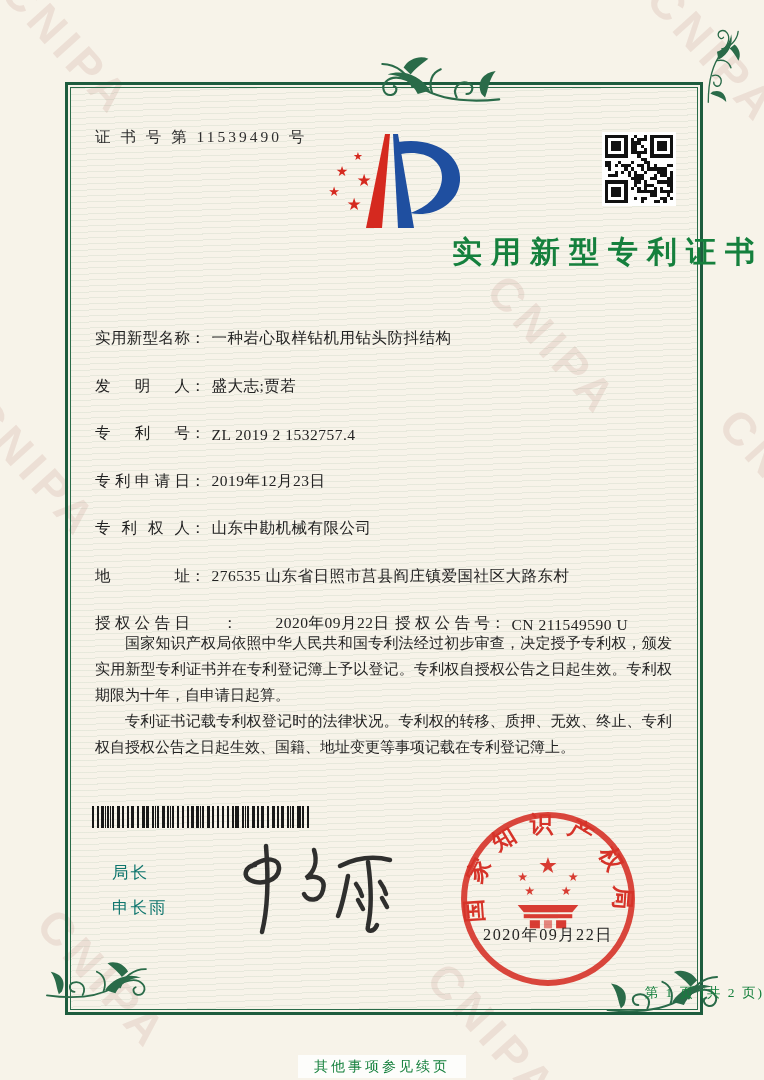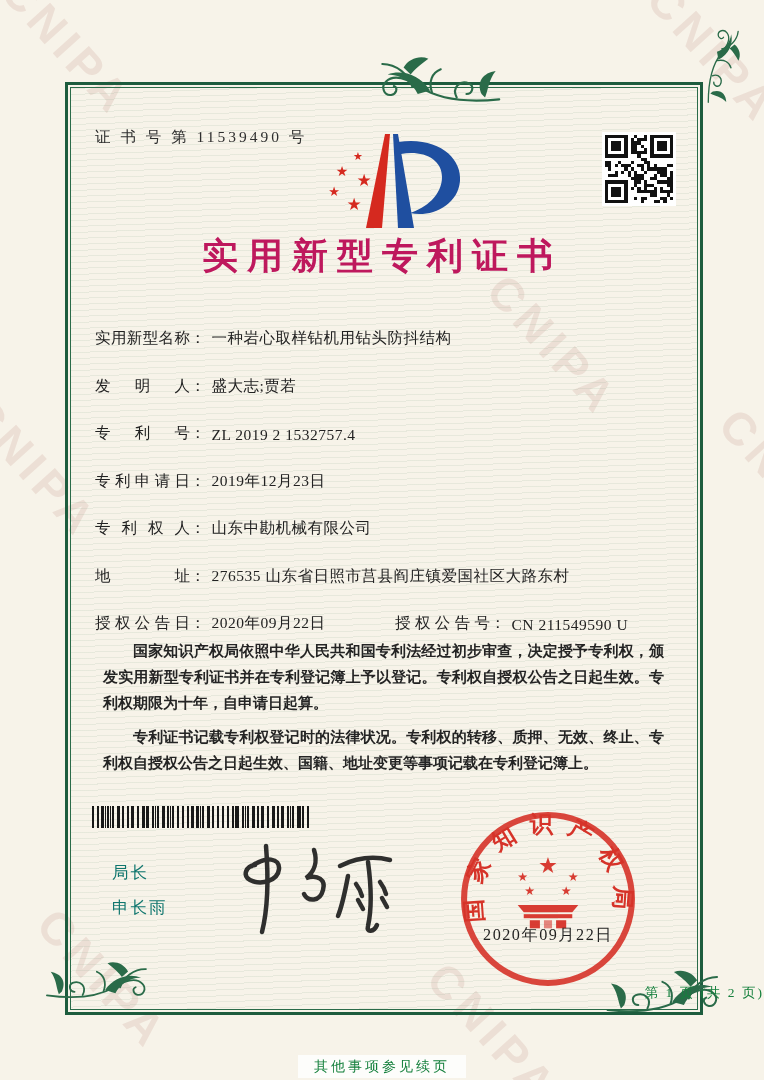--- a/index.html
+++ b/index.html
@@ -38,36 +38,36 @@
   .orn-top{left:368px;top:48px;width:142px;height:62px;}
   .orn-tr{left:686px;top:14px;width:78px;height:104px;transform:rotate(96deg);}
   .orn-bl{left:46px;top:934px;width:104px;height:92px;transform:rotate(-178deg) scaleY(-1);}
   .orn-br{left:606px;top:948px;width:116px;height:86px;transform:scaleX(-1);}
   
   .cert-no{position:absolute;left:95px;top:127px;font-size:15.5px;letter-spacing:3px;color:#2e2e2e;}
   .logo{position:absolute;left:318px;top:126px;width:160px;height:108px;}
   .qr{position:absolute;left:602px;top:132px;width:74px;height:74px;background:#fff;padding:3px;box-sizing:border-box;}
   .qr svg{width:100%;height:100%;display:block;}
   .title{
-    position:absolute;left:0;top:232px;width:100%;text-align:center;
-    font-size:36px;font-weight:700;letter-spacing:9px;color:#be185d;
+    position:absolute;left:0;top:232px;width:100%;text-align:right;
+    font-size:30px;font-weight:700;letter-spacing:9px;color:#15803d;
   }
   
   .fields{position:absolute;left:95px;top:328px;width:575px;font-size:15.5px;color:#222;}
   .frow{display:flex;align-items:flex-end;margin-bottom:26.5px;white-space:nowrap;}
   .flabel{display:inline-block;width:95px;text-align:justify;text-align-last:justify;}
   .fcolon{margin-right:6px;}
   .fvalue{letter-spacing:0.5px;}
-  .grant-first{width:300px;display:flex;}
+  .grant-first{width:300px;display:flex;gap:32px;}
   
   .paras{
     position:absolute;left:95px;top:630px;width:577px;
     font-size:15px;line-height:26px;text-align:justify;color:#242424;
   }
-  .paras p{margin:8px;text-indent:2em;font-weight:bold;}
+  .paras p{margin:0;text-indent:2em;}
   
   .barcode{
     position:absolute;left:92px;top:806px;width:218px;height:22px;
     background:
       repeating-linear-gradient(90deg,#181818 0 2px,rgba(0,0,0,0) 2px 5px),
       repeating-linear-gradient(90deg,#181818 0 1px,rgba(0,0,0,0) 1px 9px),
       repeating-linear-gradient(90deg,#181818 0 1px,rgba(0,0,0,0) 1px 13px);
   }
   
   .signer{position:absolute;left:112px;top:862px;font-size:16.5px;color:#0f766e;letter-spacing:2px;}

